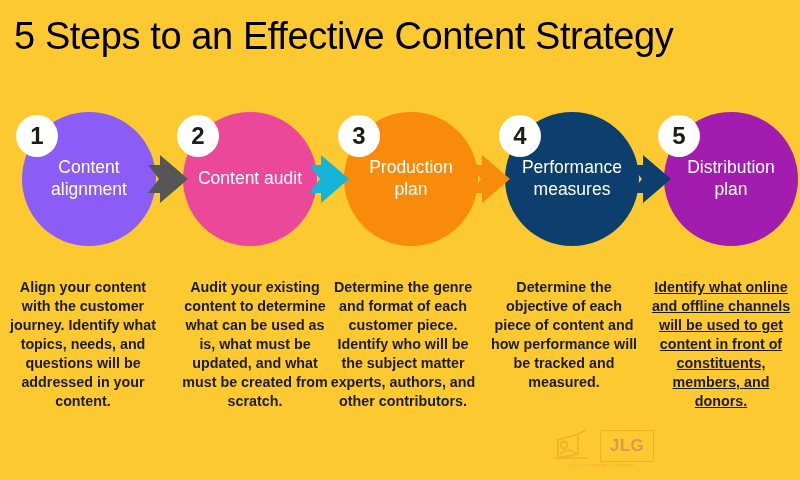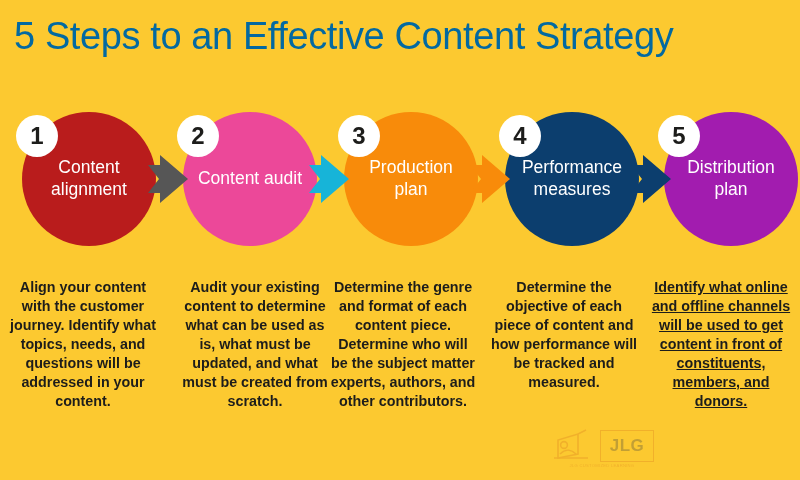--- a/index.html
+++ b/index.html
@@ -22,21 +22,21 @@
 
   
   #title {
     position: absolute;
     left: 14px;
     top: 16px;
     width: 780px;
     font-size: 38px;
     font-weight: 400;
     letter-spacing: -0.4px;
-    color: #0369a1;
+    color: #000000;
     line-height: 1.1;
     white-space: nowrap;
   }
 
   
   #flow {
     position: absolute;
     left: 0;
     top: 104px;
     width: 800px;
@@ -141,21 +141,21 @@
     width: 52px;
     height: 30px;
     border: 1.5px solid #d8791f;
     display: flex;
     align-items: center;
     justify-content: center;
   }
   .logo-text {
     font-size: 17px;
     font-weight: 700;
-    color: #404040;
+    color: #a21caf;
     letter-spacing: 0.5px;
     text-align: center;
   }
   .logo-tagline {
     position: absolute;
     left: 0;
     top: 35px;
     width: 108px;
     text-align: center;
     font-size: 4.2px;
@@ -168,21 +168,21 @@
 </head>
 <body>
 
 <div id="infographic" style="background: rgb(252, 201, 48);">
 
   <div id="title">5 Steps to an Effective Content Strategy</div>
 
   <div id="flow">
 
     <div class="node" style="left:22px;">
-      <div class="node-circle" style="background: #b91c1c;">
+      <div class="node-circle" style="background: #8b5cf6;">
         <span class="node-label">Content alignment</span>
       </div>
       <div class="badge">1</div>
     </div>
     <div class="arrow" style="left:148px;">
       <svg viewBox="0 0 56 54">
         <path d="M0 13 L12 13 L12 3 L40 27 L12 51 L12 41 L0 41 L11 27 Z" fill="#565656"></path>
       </svg>
     </div>
 
@@ -227,21 +227,21 @@
         <span class="node-label">Distribution plan</span>
       </div>
       <div class="badge">5</div>
     </div>
 
   </div>
 
   <div id="descriptions">
     <div class="desc" style="left:8px;">Align your content with the customer journey. Identify what topics, needs, and questions will be addressed in your content.</div>
     <div class="desc" style="left:180px;">Audit your existing content to determine what can be used as is, what must be updated, and what must be created from scratch.</div>
-    <div class="desc" style="left:328px;">Determine the genre and format of each content piece. Determine who will be the subject matter experts, authors, and other contributors.</div>
+    <div class="desc" style="left:328px;">Determine the genre and format of each customer piece. Identify who will be the subject matter experts, authors, and other contributors.</div>
     <div class="desc" style="left:489px;">Determine the objective of each piece of content and how performance will be tracked and measured.</div>
     <div class="desc" style="left:646px;text-decoration:underline;">Identify what online and offline channels will be used to get content in front of constituents, members, and donors.</div>
   </div>
 
   <div id="logo">
     <svg class="logo-mark" viewBox="0 0 46 34">
       <g fill="none" stroke="#d8791f" stroke-width="1.6">
         <path d="M6 30 L40 30"></path>
         <path d="M10 30 L10 12 L30 6 L30 26 Z"></path>
         <path d="M30 6 L38 2"></path>

